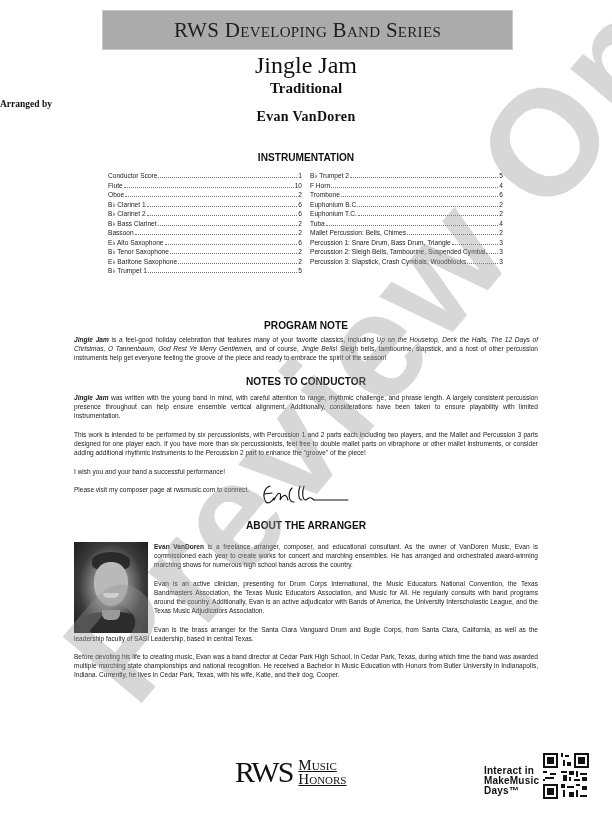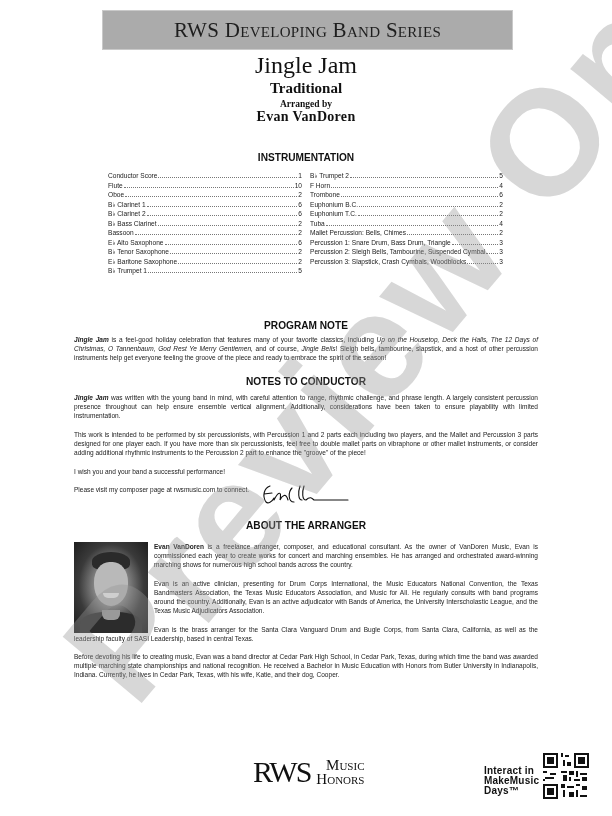--- a/index.html
+++ b/index.html
@@ -10,21 +10,21 @@
   .series-band { position: absolute; left: 102px; top: 10px; width: 411px; height: 40px;
                  background: #ababab; border: 1px solid #c9c9c9; box-sizing: border-box;
                  display: flex; align-items: center; justify-content: center; }
   .series-band span { font-family: "Liberation Serif", serif; font-size: 21px; letter-spacing: 0.3px;
                       color: #1e1e1e; font-variant: small-caps; }
 
   .title { position: absolute; left: 0; right: 0; top: 52px; text-align: center;
            font-family: "Liberation Serif", serif; font-size: 24px; color: #111; }
   .subtitle { position: absolute; left: 0; right: 0; top: 80px; text-align: center;
               font-family: "Liberation Serif", serif; font-weight: bold; font-size: 15px; }
-  .arranged { position: absolute; left: 0; right: 0; top: 99px; text-align: center;
+  .arranged { position: absolute; left: 0; right: 0; top: 99px; 
               font-family: "Liberation Serif", serif; font-weight: bold; font-size: 9.5px; }
   .arranger { position: absolute; left: 0; right: 0; top: 109px; text-align: center;
               font-family: "Liberation Serif", serif; font-weight: bold; font-size: 14px; letter-spacing: 0.3px; }
 
   .section-head { position: absolute; left: 0; right: 0; text-align: center;
                   font-family: "Liberation Sans", sans-serif; font-weight: bold; font-size: 11.5px;
                   transform: scaleX(0.88); color: #111; }
 
   .instr-col { position: absolute; top: 171px; width: 194px; }
   .instr-col.left { left: 108px; }
@@ -53,24 +53,24 @@
                   background: #2c2c2c; }
   .photo .collar { position: absolute; left: 28px; top: 68px; width: 18px; height: 10px; background: #9a9a9a; border-radius: 0 0 6px 6px; }
 
   .signature { position: absolute; left: 258px; top: 482px; width: 100px; height: 26px; }
 
   .watermark { position: absolute; left: -40px; top: 300px; width: 760px; text-align: center;
                font-family: "Liberation Sans", sans-serif; font-weight: bold; font-size: 150px;
                color: rgba(150,150,150,0.38); transform: rotate(-50deg); transform-origin: 50% 50%;
                white-space: nowrap; pointer-events: none; letter-spacing: 4px; }
 
-  .footer-logo { position: absolute; left: 253px; top: 755px; display: flex; align-items: center; text-align: right; }
+  .footer-logo { position: absolute; left: 235px; top: 755px; display: flex; align-items: center; }
   .footer-logo .rws { font-family: "Liberation Serif", serif; font-size: 30px; letter-spacing: -2px; color: #111; }
   .footer-logo .company { margin-left: 6px; font-family: "Liberation Serif", serif; font-variant: small-caps;
-                          font-size: 15px; line-height: 14px; color: #111; }
+                          font-size: 15px; line-height: 14px; color: #111; text-decoration: underline; }
   .mm-text { position: absolute; left: 484px; top: 766px; font-size: 10px; line-height: 10px; font-weight: bold;
              color: #111; letter-spacing: 0.2px; }
   .qr { position: absolute; left: 543px; top: 753px; width: 46px; height: 46px; }
 </style>
 </head>
 <body>
 
 <div class="page">
 
   <div class="series-band">

